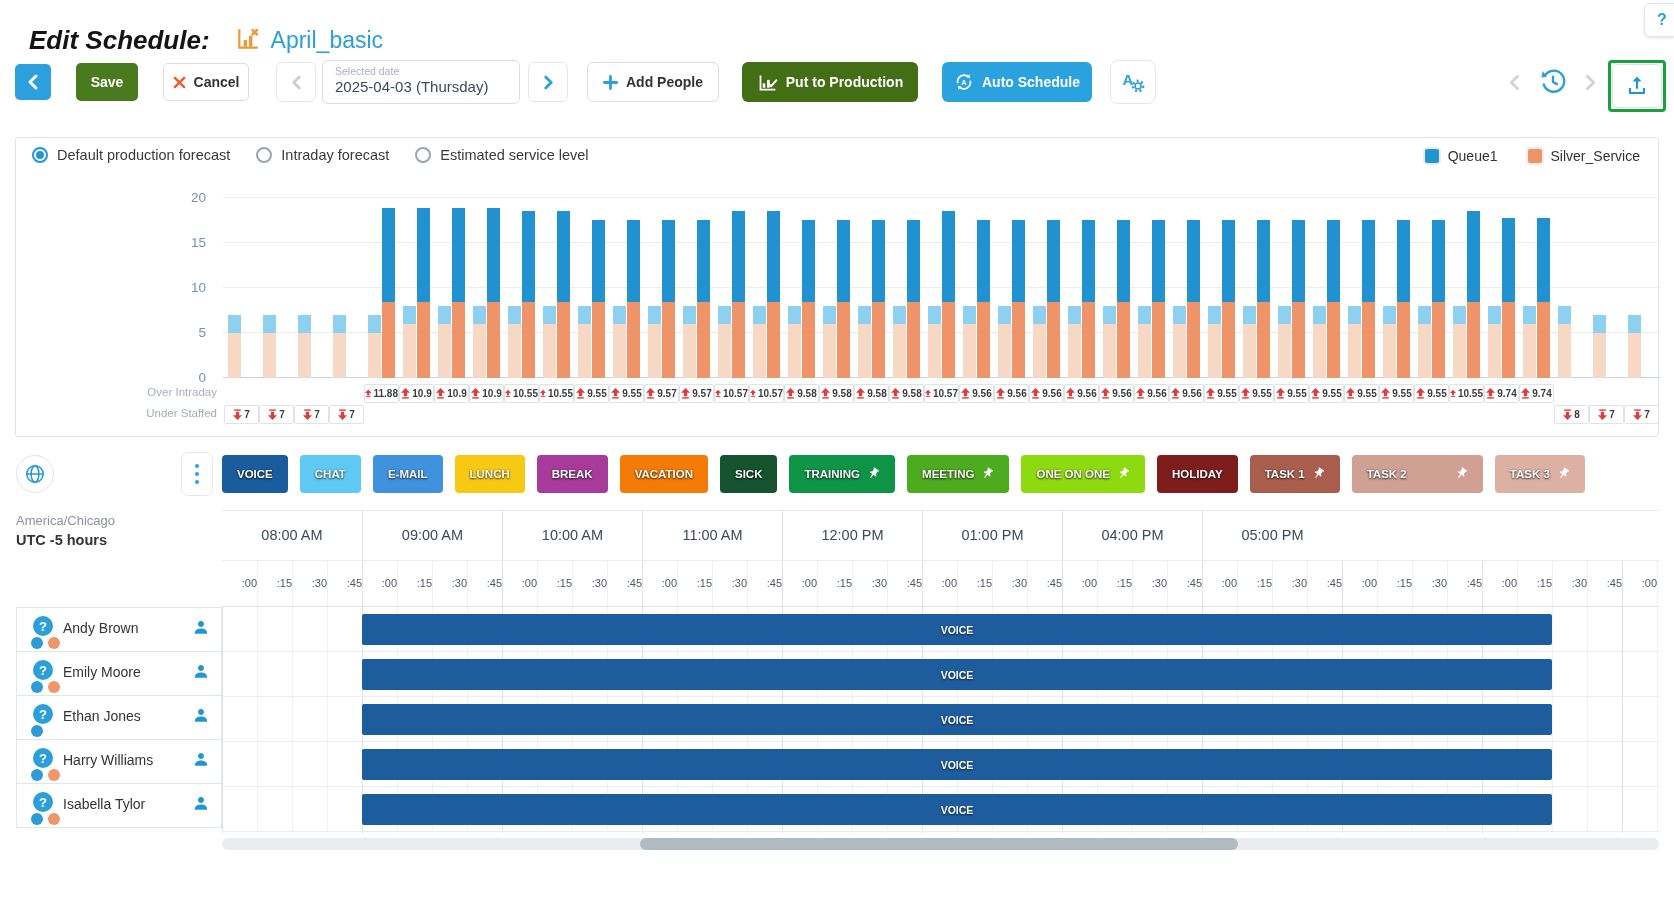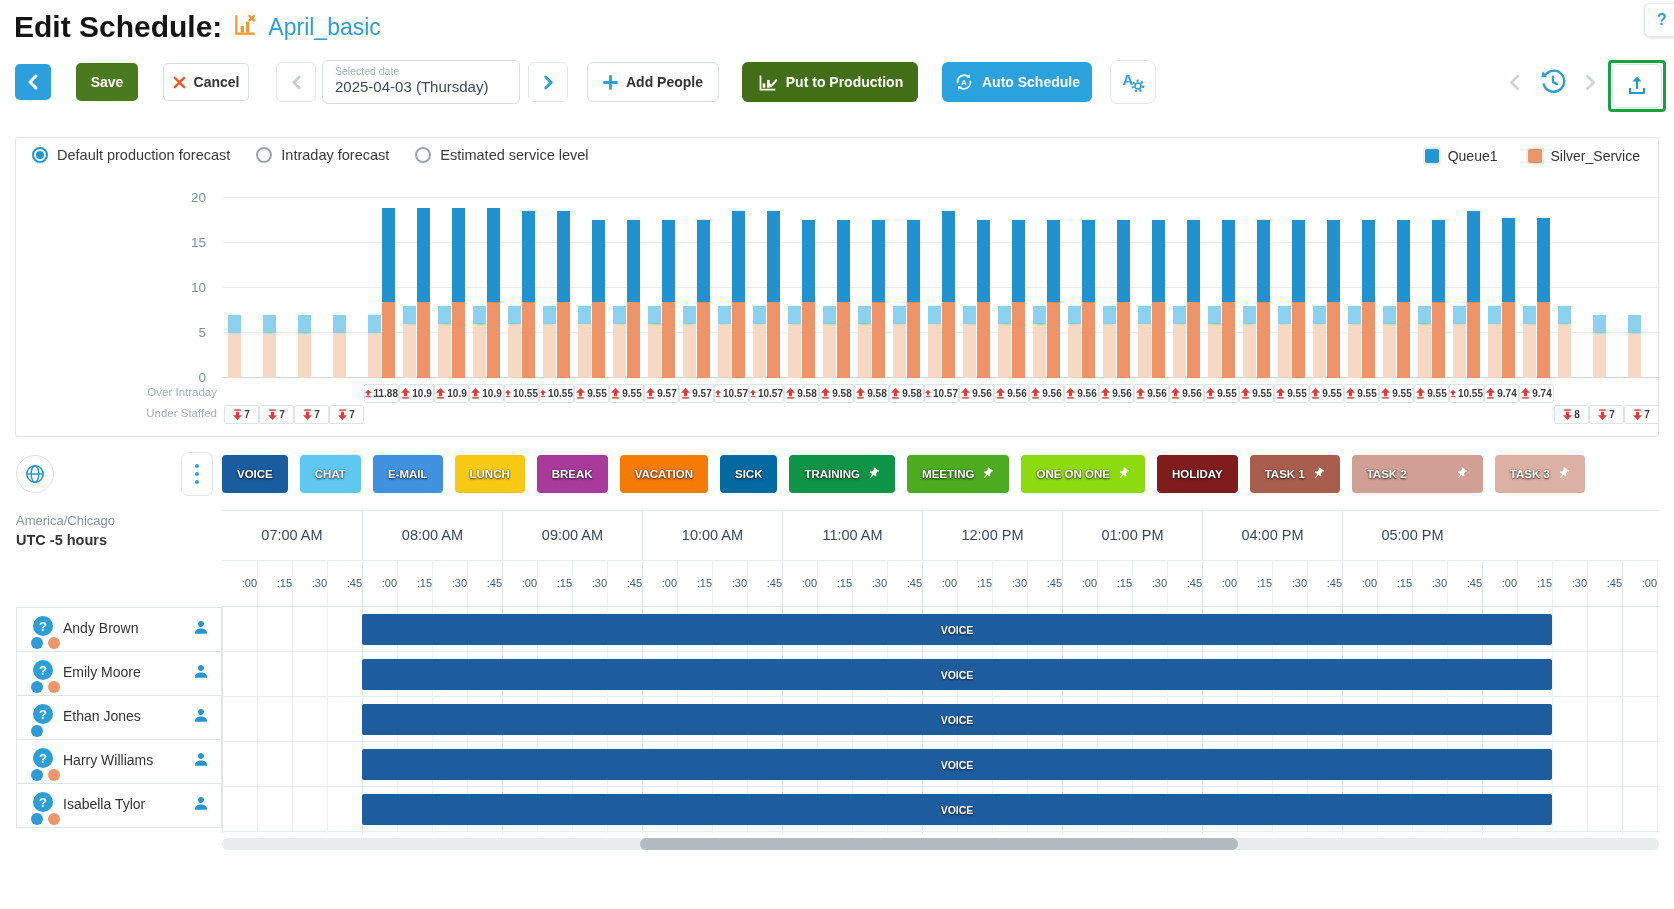--- a/index.html
+++ b/index.html
@@ -1,21 +1,21 @@
 <!DOCTYPE html>
 <html><head>
 <meta charset="utf-8">
 <style>
   html,body{margin:0;padding:0;background:#fff;}
   body{width:1674px;height:909px;overflow:hidden;position:relative;
        font-family:"Liberation Sans", sans-serif;color:#333;}
 
   
   .title-row{position:absolute;left:14px;top:10px;display:flex;align-items:center;gap:10px;}
-  .title-row h1{margin:0;font-size:30px;font-weight:bold;color:#141414;letter-spacing:0;}
+  .title-row h1{margin:15px;font-size:26px;font-weight:bold;color:#141414;letter-spacing:0;font-style:italic;}
   .sched-name{font-size:23px;color:#2b9fd8;}
 
   
   .help-fab{position:absolute;left:1644px;top:3px;width:34px;height:32px;background:#fff;
     border:1px solid #e2e7ea;border-radius:6px;box-shadow:0 1px 3px rgba(0,0,0,.12);
     display:flex;align-items:center;justify-content:center;color:#2b9fd8;font-weight:bold;font-size:16px;}
 
   
   .toolbar{position:absolute;left:0;top:60px;width:1674px;height:50px;}
   .tbtn{position:absolute;display:flex;align-items:center;justify-content:center;gap:8px;
@@ -743,21 +743,21 @@
     </div>
     <div class="activity" style="background: rgb(248, 201, 19);">
       <span>LUNCH</span>
     </div>
     <div class="activity" style="background: rgb(167, 58, 154);">
       <span>BREAK</span>
     </div>
     <div class="activity" style="background: rgb(245, 123, 7);">
       <span>VACATION</span>
     </div>
-    <div class="activity" style="background: #0369a1;">
+    <div class="activity" style="background: #14532d;">
       <span>SICK</span>
     </div>
     <div class="activity" style="background: rgb(13, 148, 71);">
       <span>TRAINING</span>
       <span><svg width="13" height="13" viewBox="0 0 24 24" style="transform:rotate(35deg)">
           <path fill="#fff" d="M16 9V4h1c.55 0 1-.45 1-1s-.45-1-1-1H7c-.55 0-1 .45-1 1s.45 1 1 1h1v5c0 1.66-1.34 3-3 3v2h5.97v7l1 1 1-1v-7H19v-2c-1.66 0-3-1.34-3-3z"></path>
         </svg></span>
     </div>
     <div class="activity" style="background: rgb(76, 171, 30);">
       <span>MEETING</span>
@@ -788,21 +788,20 @@
     </div>
     <div class="activity" style="background: rgb(220, 177, 164);">
       <span>TASK 3</span>
       <span><svg width="13" height="13" viewBox="0 0 24 24" style="transform:rotate(35deg)">
           <path fill="#fff" d="M16 9V4h1c.55 0 1-.45 1-1s-.45-1-1-1H7c-.55 0-1 .45-1 1s.45 1 1 1h1v5c0 1.66-1.34 3-3 3v2h5.97v7l1 1 1-1v-7H19v-2c-1.66 0-3-1.34-3-3z"></path>
         </svg></span>
     </div>
   </div>
 
 <div class="hour-header" id="hour-header">
-    <div class="hour-cell">07:00 AM</div>
     <div class="hour-cell">08:00 AM</div>
     <div class="hour-cell">09:00 AM</div>
     <div class="hour-cell">10:00 AM</div>
     <div class="hour-cell">11:00 AM</div>
     <div class="hour-cell">12:00 PM</div>
     <div class="hour-cell">01:00 PM</div>
     <div class="hour-cell">04:00 PM</div>
     <div class="hour-cell">05:00 PM</div>
   </div>
 <div class="sub-header" id="sub-header">

